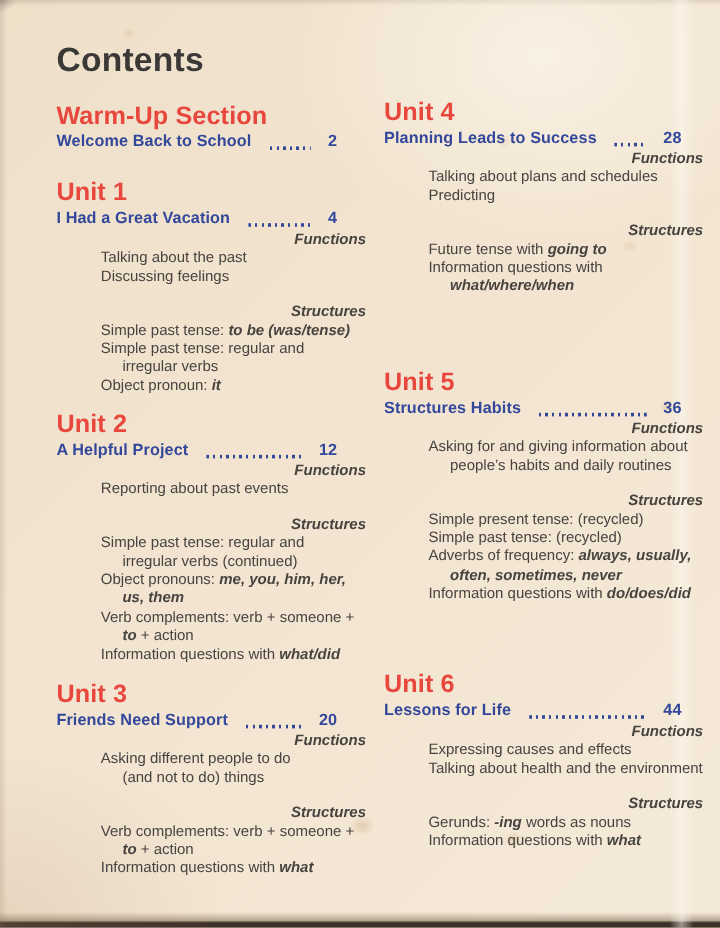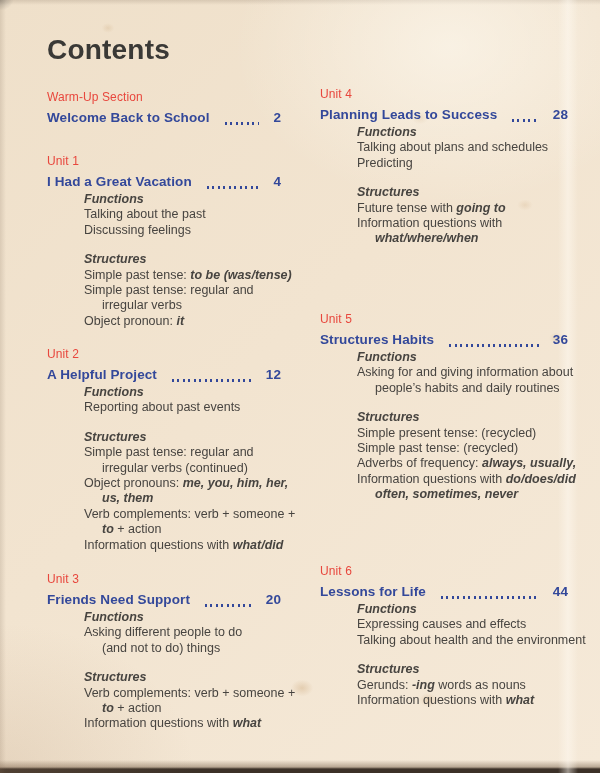--- a/index.html
+++ b/index.html
@@ -50,40 +50,40 @@
   .section{position:absolute;}
   #sec-warmup{left:47px;top:87px;width:258px}
   #sec-unit1 {left:47px;top:151px;width:258px}
   #sec-unit2 {left:47px;top:344px;width:258px}
   #sec-unit3 {left:47px;top:569px;width:258px}
   #sec-unit4 {left:320px;top:84px;width:266px}
   #sec-unit5 {left:320px;top:309px;width:266px}
   #sec-unit6 {left:320px;top:561px;width:266px}
 
   .heading{
-    font-size:12px;font-weight:normal;color:var(--red);
+    font-size:21px;font-weight:bold;color:var(--red);
     line-height:20px;margin-bottom:2px;letter-spacing:.1px;
   }
   .entry{
     display:flex;align-items:baseline;
     font-size:13.5px;font-weight:bold;color:var(--blue);
     line-height:18px;letter-spacing:.1px;white-space:nowrap;gap:10px;
   }
   #sec-warmup .entry,#sec-unit1 .entry,#sec-unit2 .entry,#sec-unit3 .entry{width:234px}
   #sec-unit4 .entry,#sec-unit5 .entry,#sec-unit6 .entry{width:248px}
   .leader{
     flex:1;height:3px;align-self:flex-end;
     margin:0 4px 2px 5px;
     background-image:repeating-linear-gradient(90deg, var(--blue) 0 2px, rgba(0,0,0,0) 2px 5.5px);
   }
   .page-num{font-size:13.5px;font-weight:bold;color:var(--blue);}
   .group-label{
     margin-left:37px;margin-top:14px;
     font-size:12.5px;font-weight:bold;font-style:italic;
-    color:var(--text);line-height:15.4px;
+    color:var(--text);line-height:15.4px;text-align:right;
   }
   .entry + .group-label{margin-top:1px;}
   .line{
     margin-left:37px;font-size:12.5px;color:var(--text);
     line-height:15.4px;white-space:nowrap;
   }
   .line.indent{padding-left:18px;}
   .em{font-weight:bold;font-style:italic;}
 </style>
 </head>
@@ -171,22 +171,22 @@
           <span class="leader"></span>
           <span class="page-num">36</span>
         </div>
         <div class="group-label">Functions</div>
         <div class="line"><span class="t">Asking for and giving information about</span></div>
         <div class="line indent"><span class="t">people’s habits and daily routines</span></div>
         <div class="group-label">Structures</div>
         <div class="line"><span class="t">Simple present tense: (recycled)</span></div>
         <div class="line"><span class="t">Simple past tense: (recycled)</span></div>
         <div class="line"><span class="t">Adverbs of frequency:  </span><span class="em">always, usually,</span></div>
+        <div class="line indent"><span class="em">often, sometimes, never</span></div>
         <div class="line"><span class="t">Information questions with </span><span class="em">do/does/did</span></div>
-        <div class="line indent"><span class="em">often, sometimes, never</span></div>
       </div>
       <div class="section" id="sec-unit6">
         <div class="heading">Unit 6</div>
         <div class="entry">
           <span class="entry-title">Lessons for Life</span>
           <span class="leader"></span>
           <span class="page-num">44</span>
         </div>
         <div class="group-label">Functions</div>
         <div class="line"><span class="t">Expressing causes and effects</span></div>

